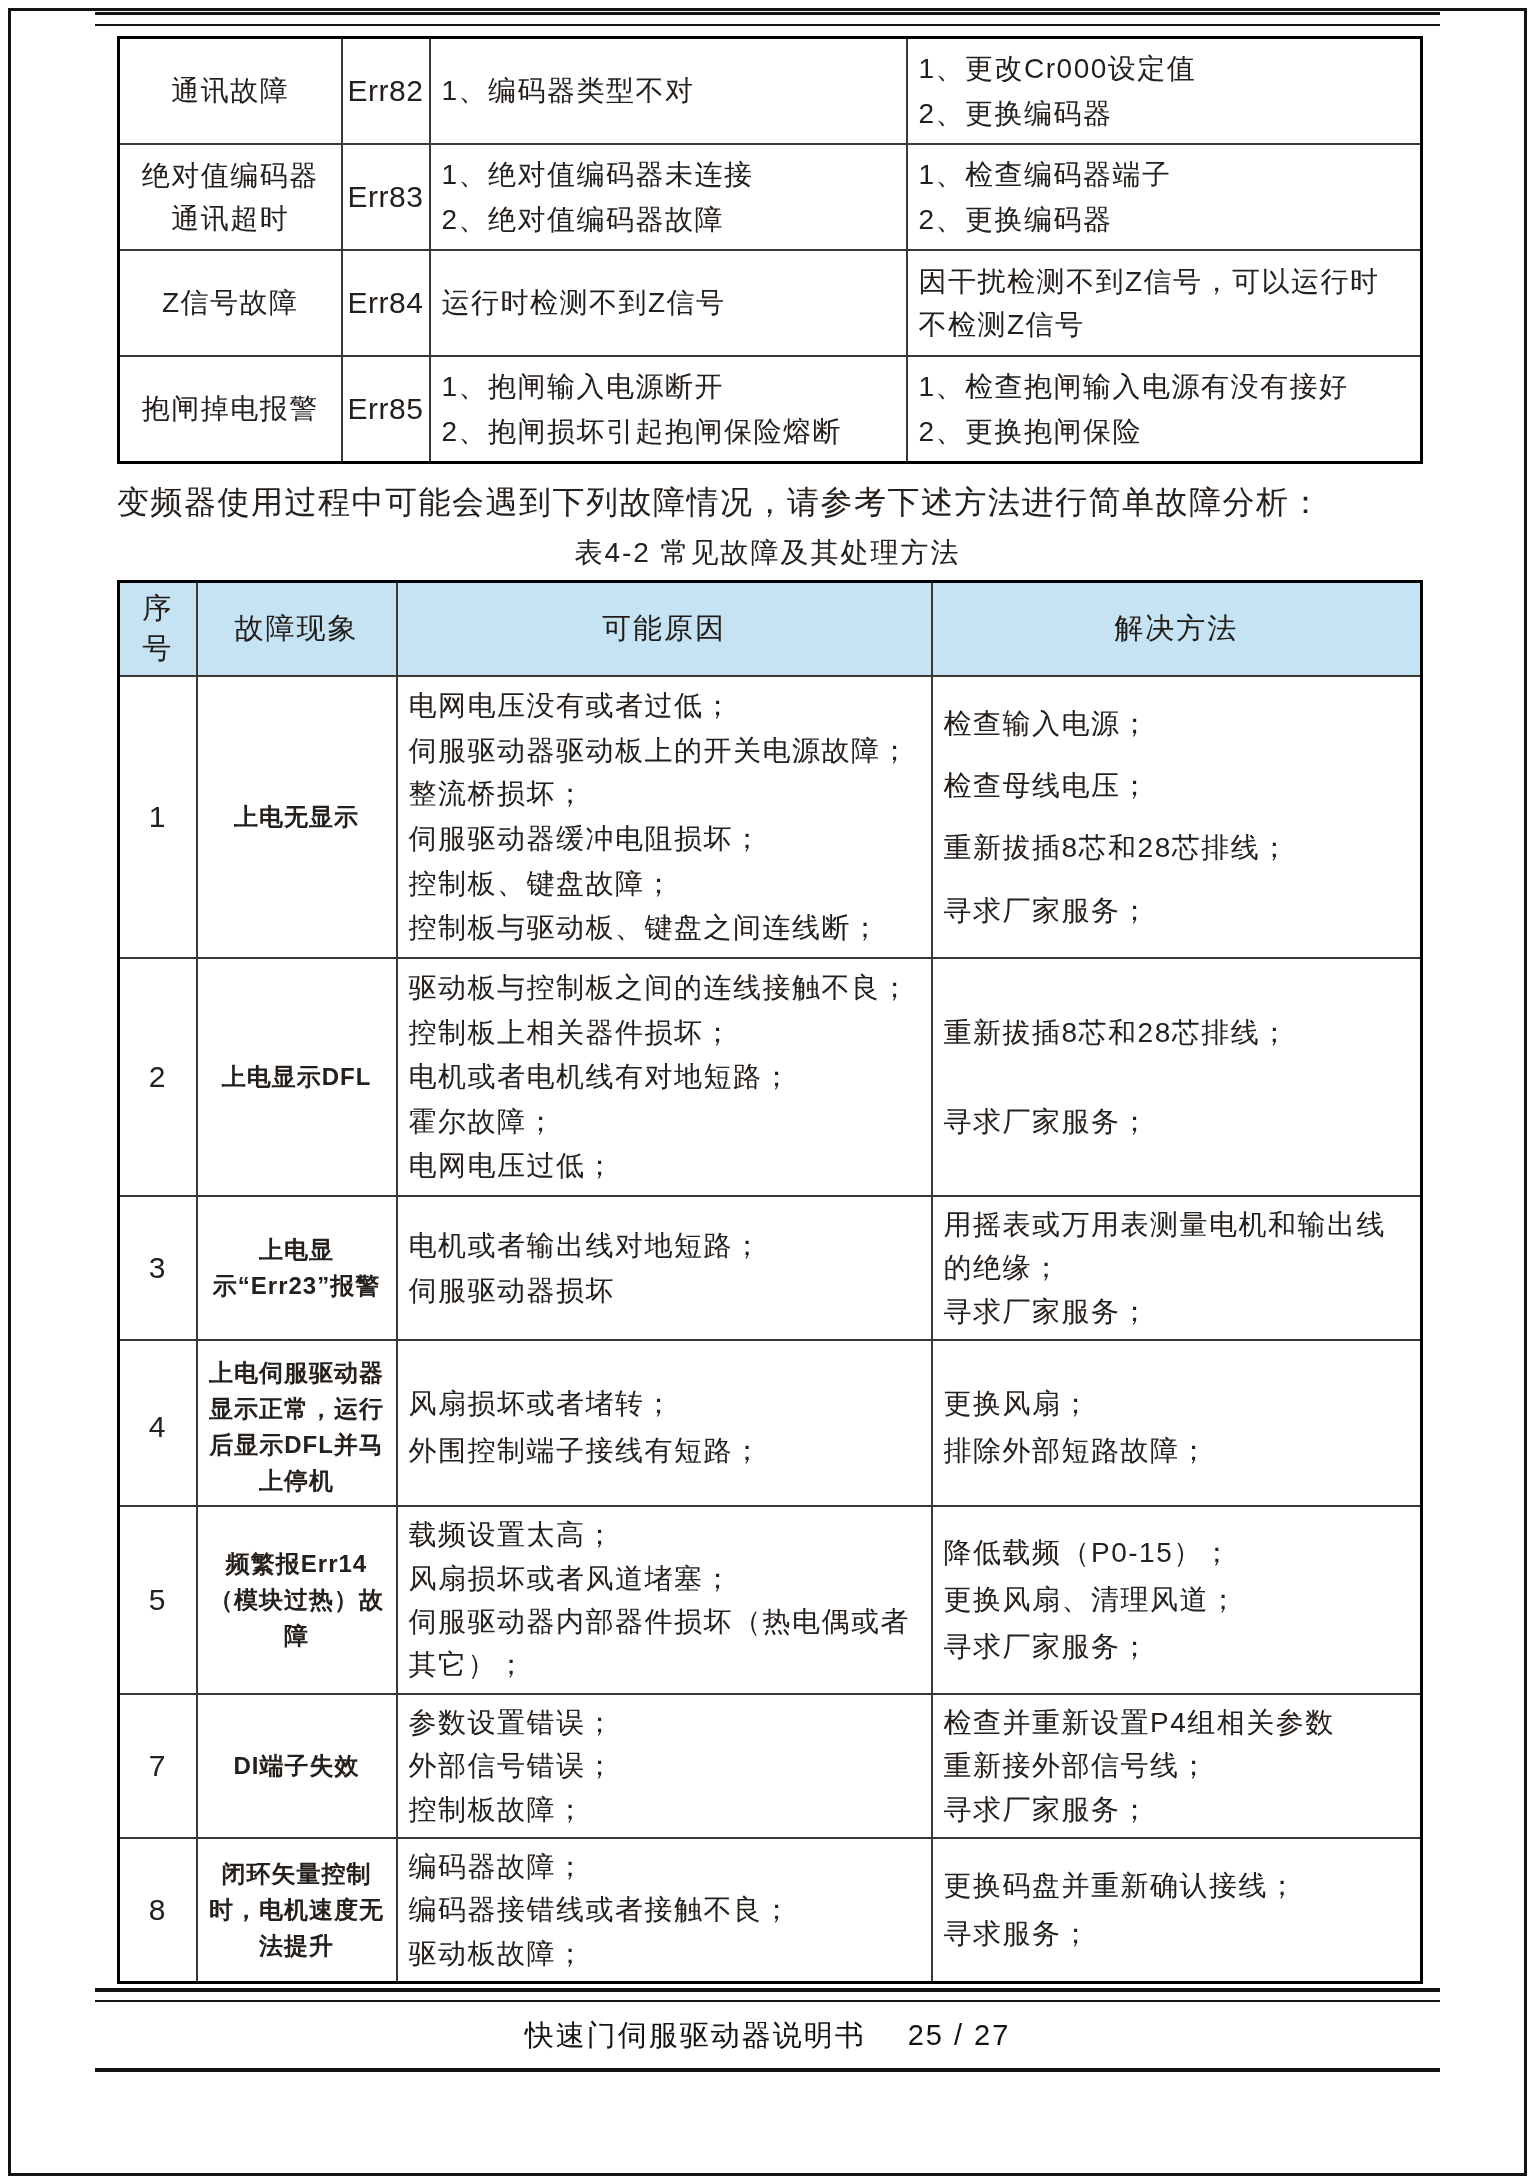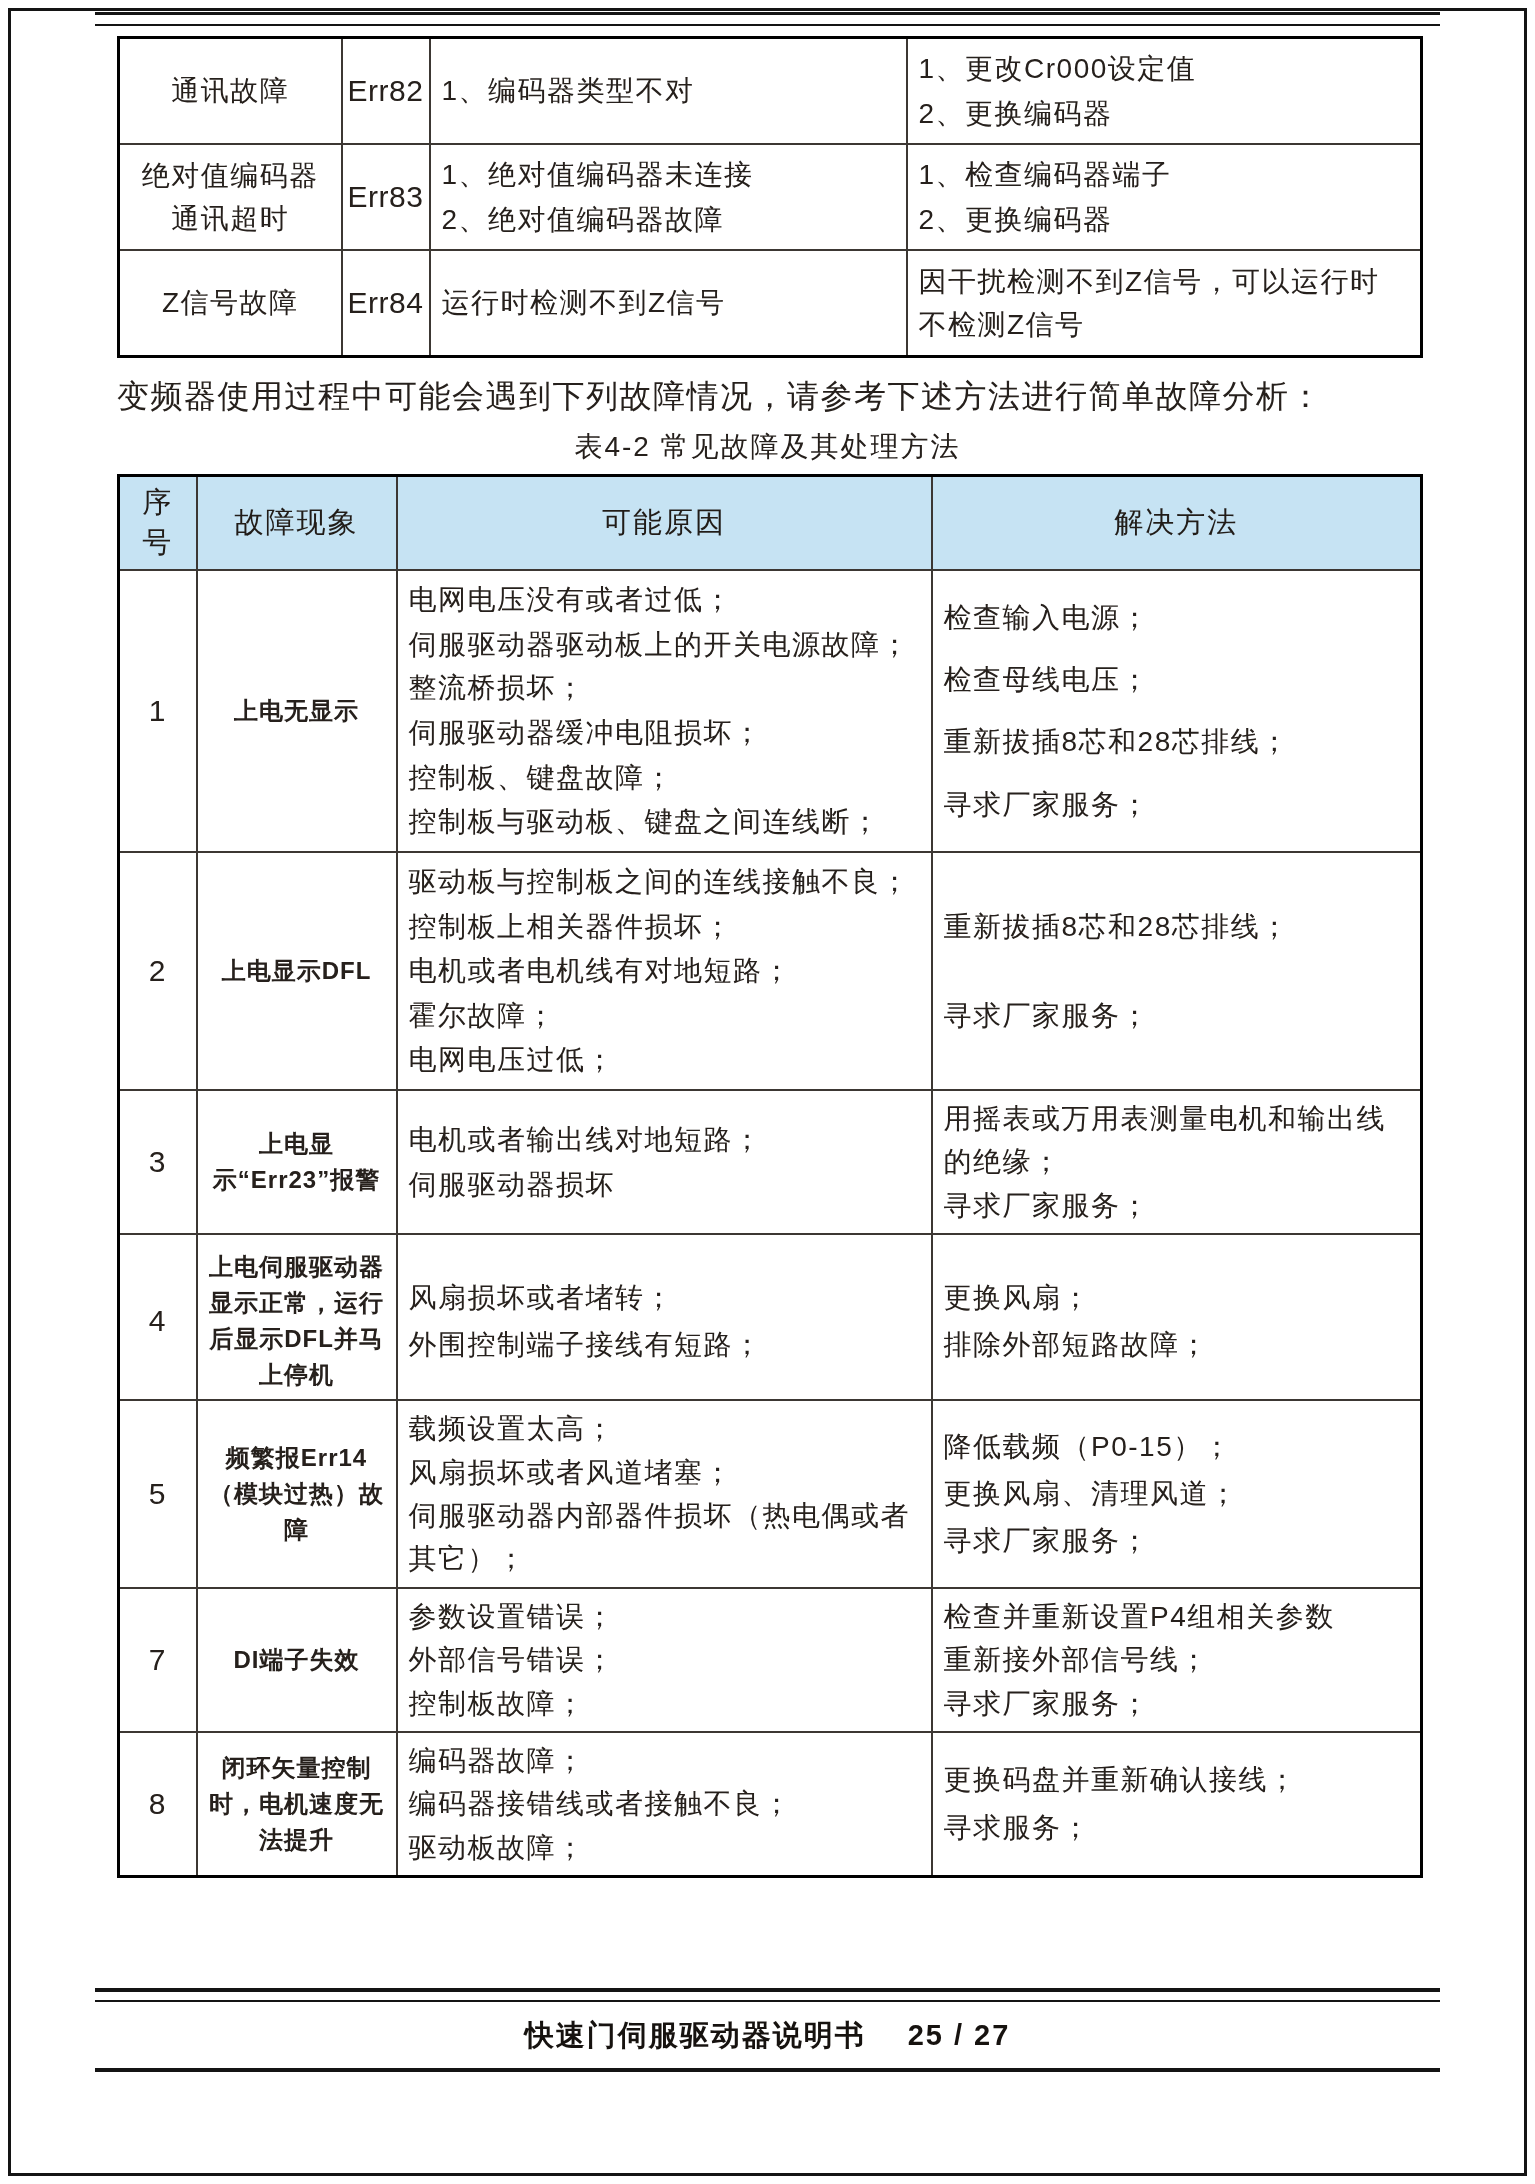--- a/index.html
+++ b/index.html
@@ -63,21 +63,21 @@
   .common-table tbody tr:nth-child(4) .cell{min-height:100px;margin-top:8px;}
   .common-table tbody tr:nth-child(5) .cell{min-height:144px;}
   .common-table tbody tr:nth-child(6) .cell{min-height:114px;}
   .common-table tbody tr:nth-child(7) .cell{min-height:100px;}
 
   
   .footer{position:absolute;left:95px;width:1345px;top:1988px;}
   .footer-rule-top{height:8px;border-top:4px solid #141414;border-bottom:2px solid #141414;}
   .footer-line{
     margin-top:14px;display:flex;justify-content:center;align-items:baseline;gap:42px;
-    font-size:29px;font-weight:700;letter-spacing:2px;color:#16120f;
+    font-size:29px;font-weight:400;letter-spacing:2px;color:#16120f;
   }
   .footer-rule-bottom{margin-top:12px;height:0;border-top:4px solid #141414;}
 </style>
 </head>
 <body>
 
 <div class="page-frame"></div>
 
 <div class="content">
 
@@ -150,20 +150,44 @@
             </div>
           </td>
           <td>
             <div class="cell spread">
               <div class="line">运行时检测不到Z信号</div>
             </div>
           </td>
           <td>
             <div class="cell spread">
               <div class="line">因干扰检测不到Z信号，可以运行时不检测Z信号</div>
+            </div>
+          </td>
+        </tr>
+        <tr>
+          <td>
+            <div class="cell center">
+              <div class="line">抱闸掉电报警</div>
+            </div>
+          </td>
+          <td>
+            <div class="cell center code-cell">
+              <div class="line">Err85</div>
+            </div>
+          </td>
+          <td>
+            <div class="cell spread">
+              <div class="line">1、抱闸输入电源断开</div>
+              <div class="line">2、抱闸损坏引起抱闸保险熔断</div>
+            </div>
+          </td>
+          <td>
+            <div class="cell spread">
+              <div class="line">1、检查抱闸输入电源有没有接好</div>
+              <div class="line">2、更换抱闸保险</div>
             </div>
           </td>
         </tr>
       </tbody>
   </table>
 
 
   <p class="intro">变频器使用过程中可能会遇到下列故障情况，请参考下述方法进行简单故障分析：</p>
 
   <div class="table-caption">表4-2 常见故障及其处理方法</div>

